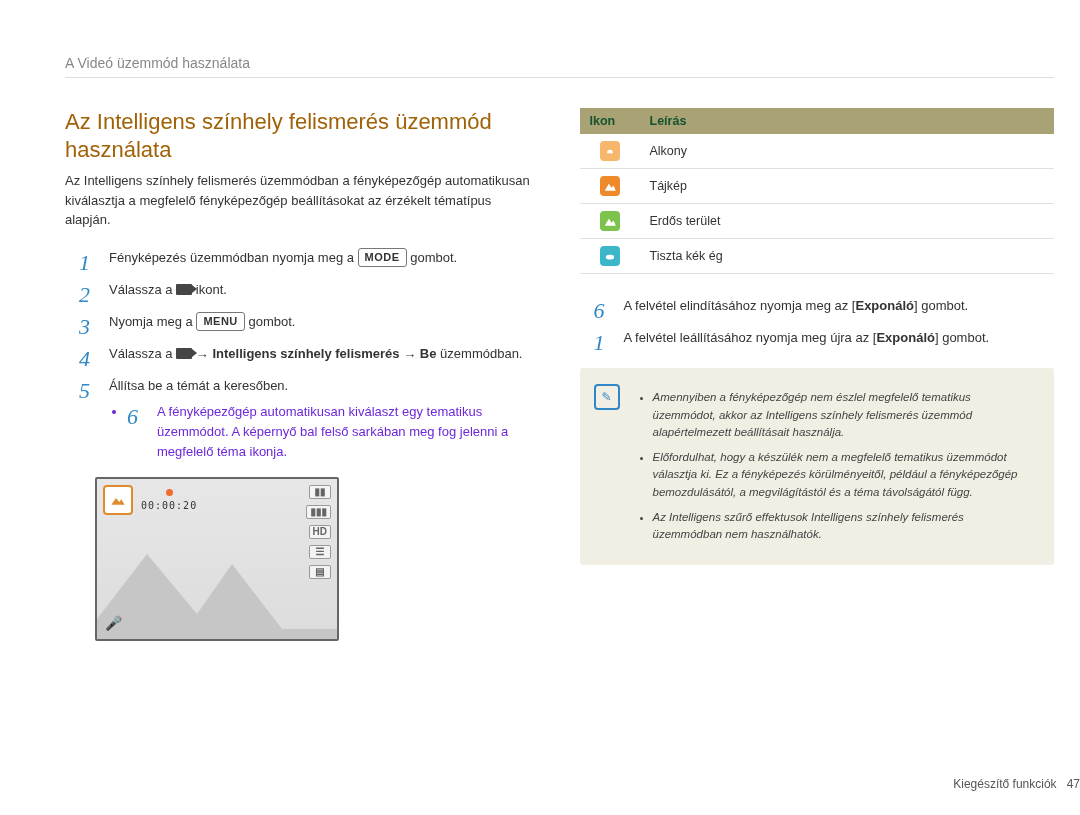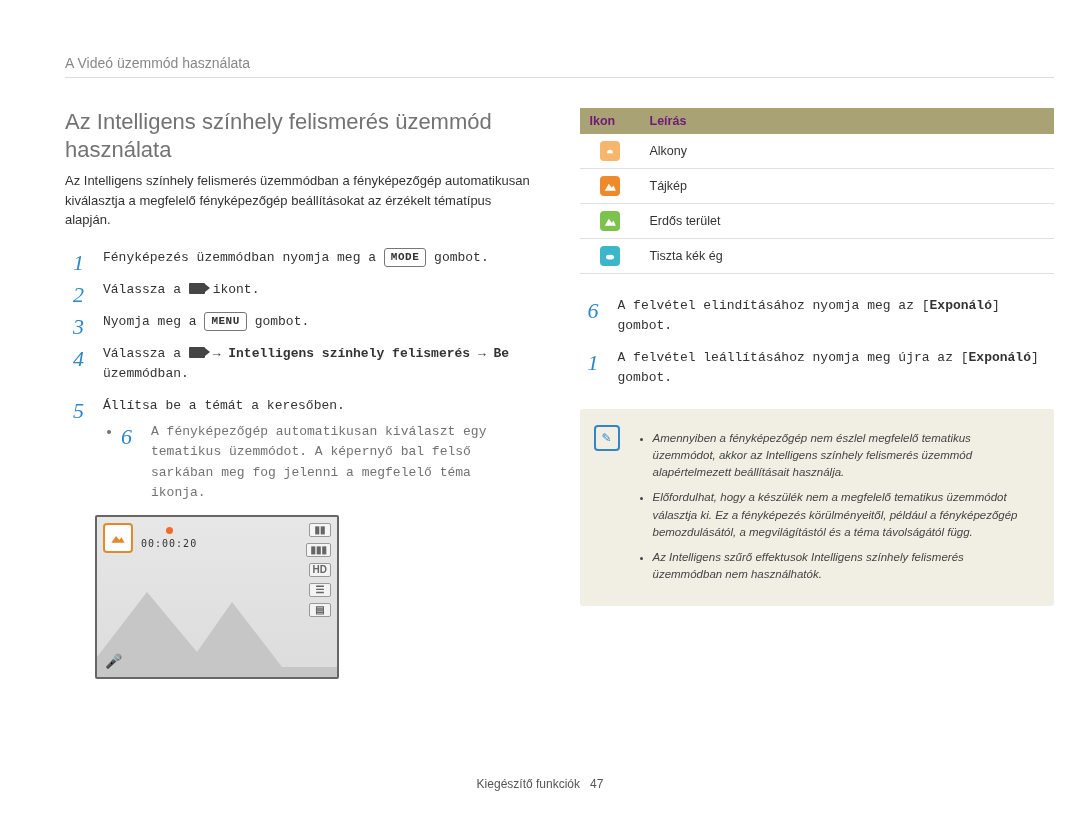--- a/index.html
+++ b/index.html
@@ -26,37 +26,36 @@
   }
   .columns {
     display: flex;
     gap: 40px;
   }
   .col {
     flex: 1;
     min-width: 0;
   }
   h2.section-title {
-    color: #737373;
+    color: #a16207;
     font-weight: normal;
     font-size: 22px;
     margin: 0 0 8px 0;
     line-height: 1.25;
   }
   .intro {
     font-size: 13px;
     line-height: 1.5;
     margin: 0 0 18px 0;
   }
   ol.steps {
     list-style: none;
     padding: 0;
-    margin: 8px;
+    margin: 14px;
     counter-reset: step;
-    font-family: Liberation Mono, monospace;
   }
   ol.steps li {
     counter-increment: step;
     position: relative;
     padding-left: 30px;
     margin-bottom: 12px;
     font-size: 13px;
     line-height: 1.55;
   }
   ol.steps li::before {
@@ -97,21 +96,21 @@
     top: 1px;
     border-left: 5px solid #454545;
     border-top: 4px solid transparent;
     border-bottom: 4px solid transparent;
   }
   .sub-bullets {
     list-style: disc;
     padding-left: 18px;
     margin: 6px 0 0 0;
     font-size: 12px;
-    color: #737373;
+    color: #6d28d9;
   }
   
   .preview {
     margin-left: 30px;
     margin-top: 10px;
     width: 240px;
     height: 160px;
     border: 2px solid #666;
     border-radius: 2px;
     background: linear-gradient(#e7e7e7, #dcdcdc);
@@ -184,21 +183,21 @@
     font-size: 14px;
   }
   
   table.icon-table {
     width: 100%;
     border-collapse: collapse;
     font-size: 12.5px;
   }
   table.icon-table th {
     background: #a9a274;
-    color: #701a75;
+    color: #14532d;
     font-weight: bold;
     text-align: left;
     padding: 6px 10px;
   }
   table.icon-table td {
     padding: 7px 10px;
     border-bottom: 1px solid #e0e0e0;
     vertical-align: middle;
   }
   table.icon-table td.icon-cell {
@@ -249,21 +248,21 @@
     padding-left: 14px;
     font-style: italic;
   }
   .note-box li { margin-bottom: 8px; }
 
   .footer {
     position: absolute;
     bottom: 24px;
     left: 0;
     right: 0;
-    text-align: center;
+    text-align: right;
     font-size: 12px;
     color: #555;
   }
 </style>
 </head>
 <body>
 
 <div class="page">
 
   <div class="breadcrumb">A Videó üzemmód használata</div>

